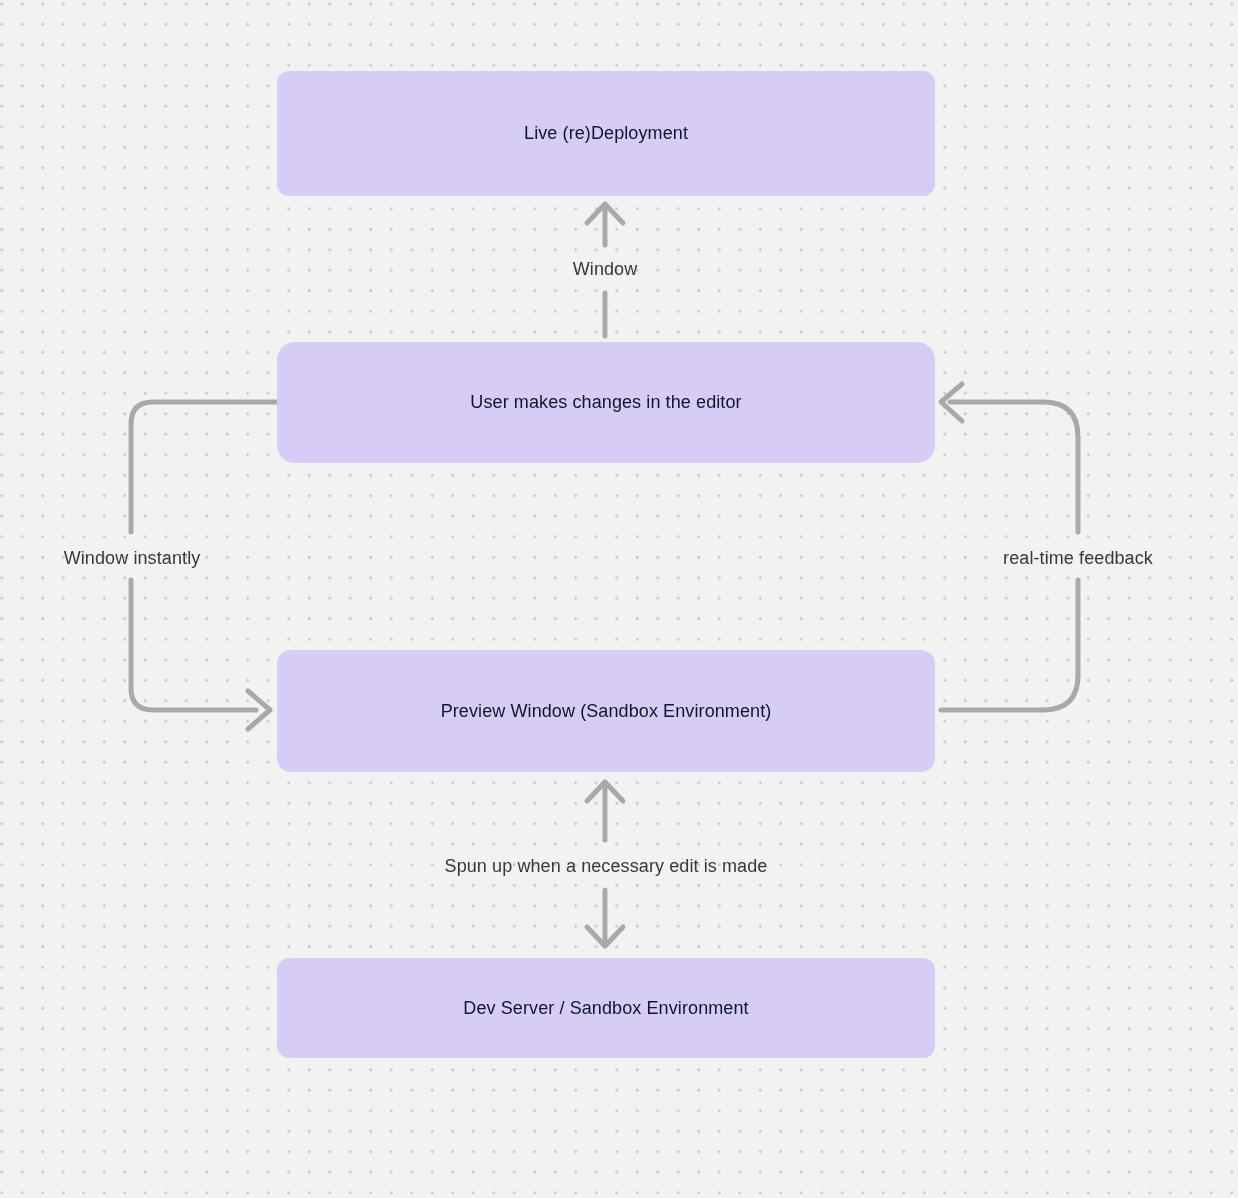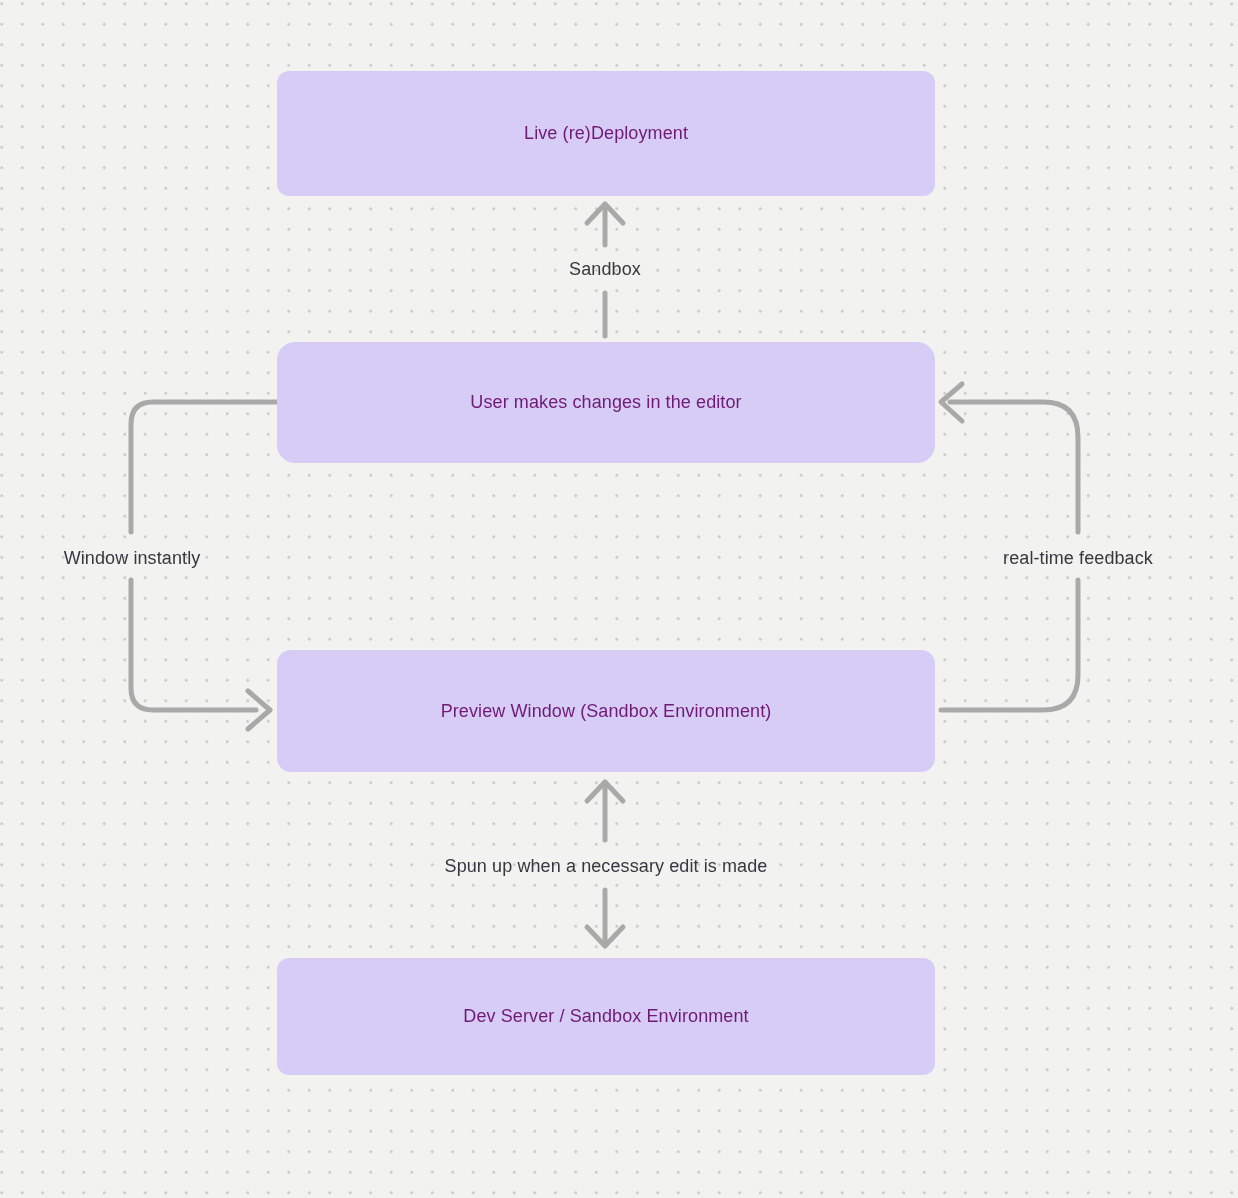--- a/index.html
+++ b/index.html
@@ -19,29 +19,29 @@
   }
   .node {
     position: absolute;
     left: 277px;
     width: 658px;
     background: #d6ccf6;
     border-radius: 12px;
     display: flex;
     align-items: center;
     justify-content: center;
-    color: #701a75;
+    color: #0f172a;
     font-size: 18px;
     letter-spacing: 0.1px;
     box-sizing: border-box;
   }
   .node-live    { top: 71px;  height: 125px; }
   .node-editor  { top: 342px; height: 121px; border-radius: 18px; }
   .node-preview { top: 650px; height: 122px; border-radius: 14px; }
-  .node-dev     { top: 958px; height: 117px; }
+  .node-dev     { top: 958px; height: 100px; }
 
   .edge-label {
     position: absolute;
     color: #38373d;
     font-size: 18px;
     letter-spacing: 0.1px;
     text-align: center;
     line-height: 24px;
   }
   .label-publish  { left: 505px; top: 257px; width: 200px; }
@@ -107,18 +107,18 @@
   </div>
 
   <div class="node node-preview">
     <span>Preview Window (Sandbox Environment)</span>
   </div>
 
   <div class="node node-dev">
     <span>Dev Server / Sandbox Environment</span>
   </div>
 
-  <div class="edge-label label-publish">Sandbox</div>
+  <div class="edge-label label-publish">Window</div>
   <div class="edge-label label-updates">Window instantly</div>
   <div class="edge-label label-realtime">real-time feedback</div>
   <div class="edge-label label-spunup">Spun up when a necessary edit is made</div>
 
 </div>
 
 </body></html>

